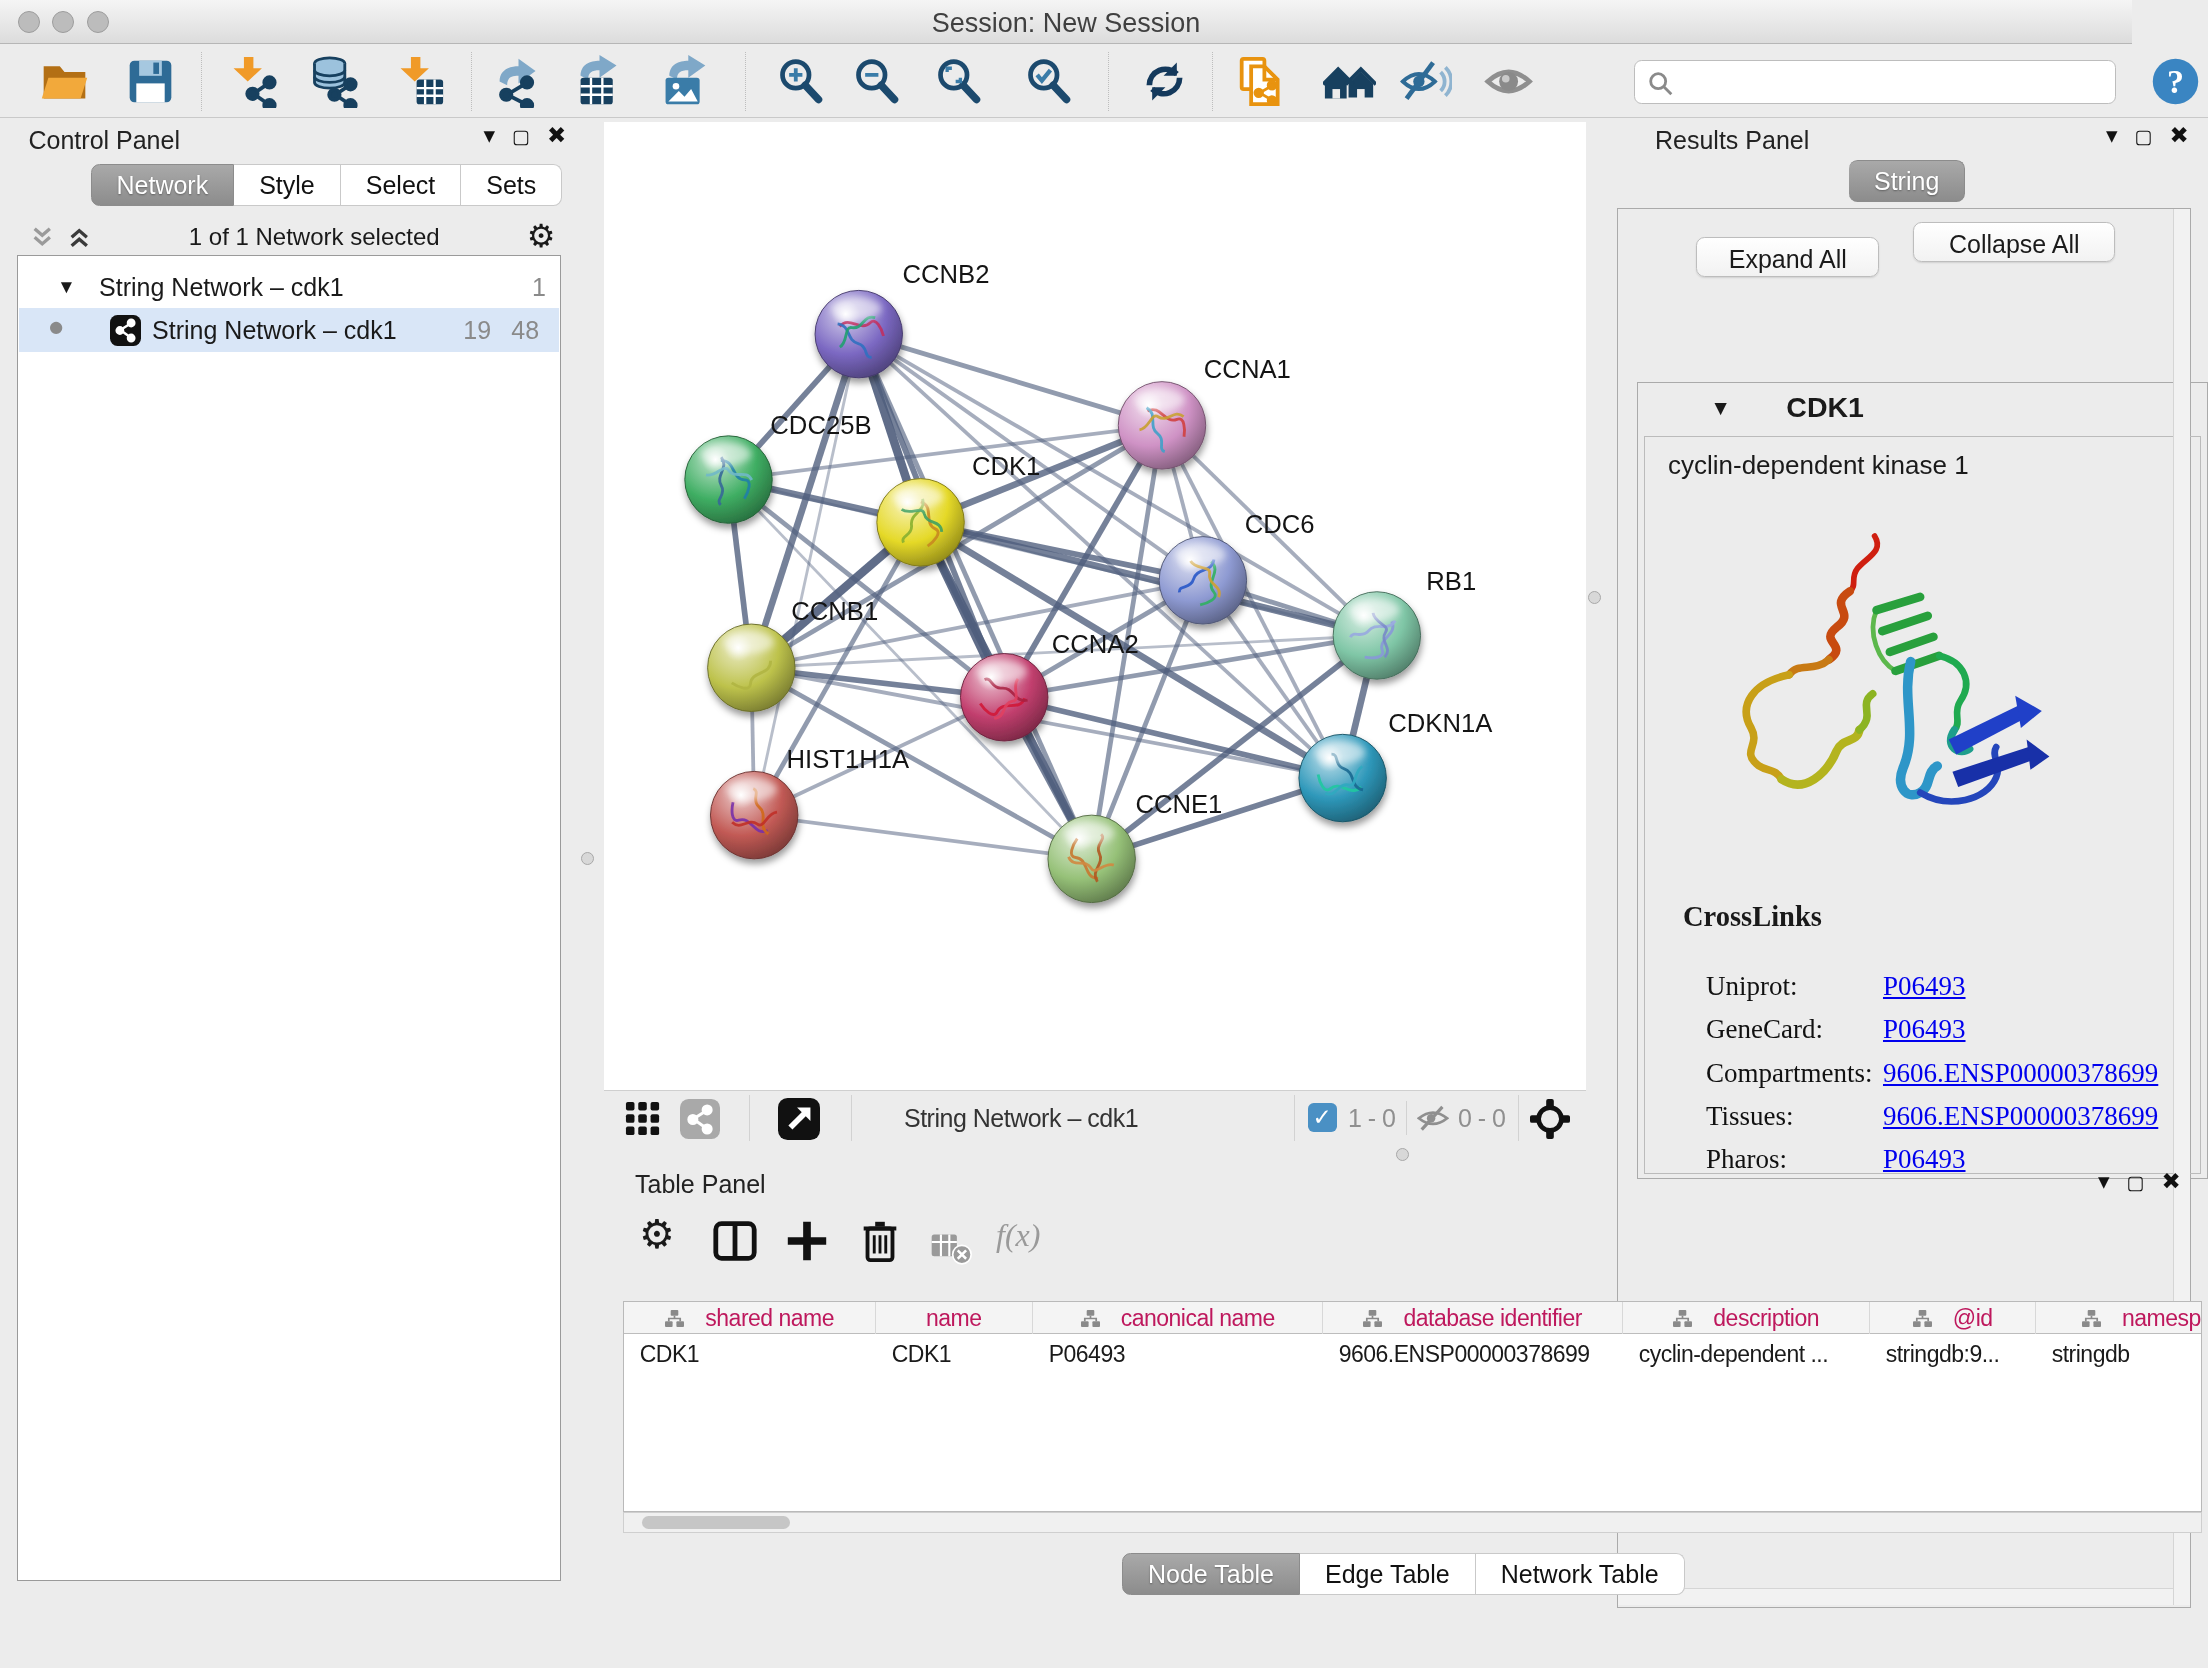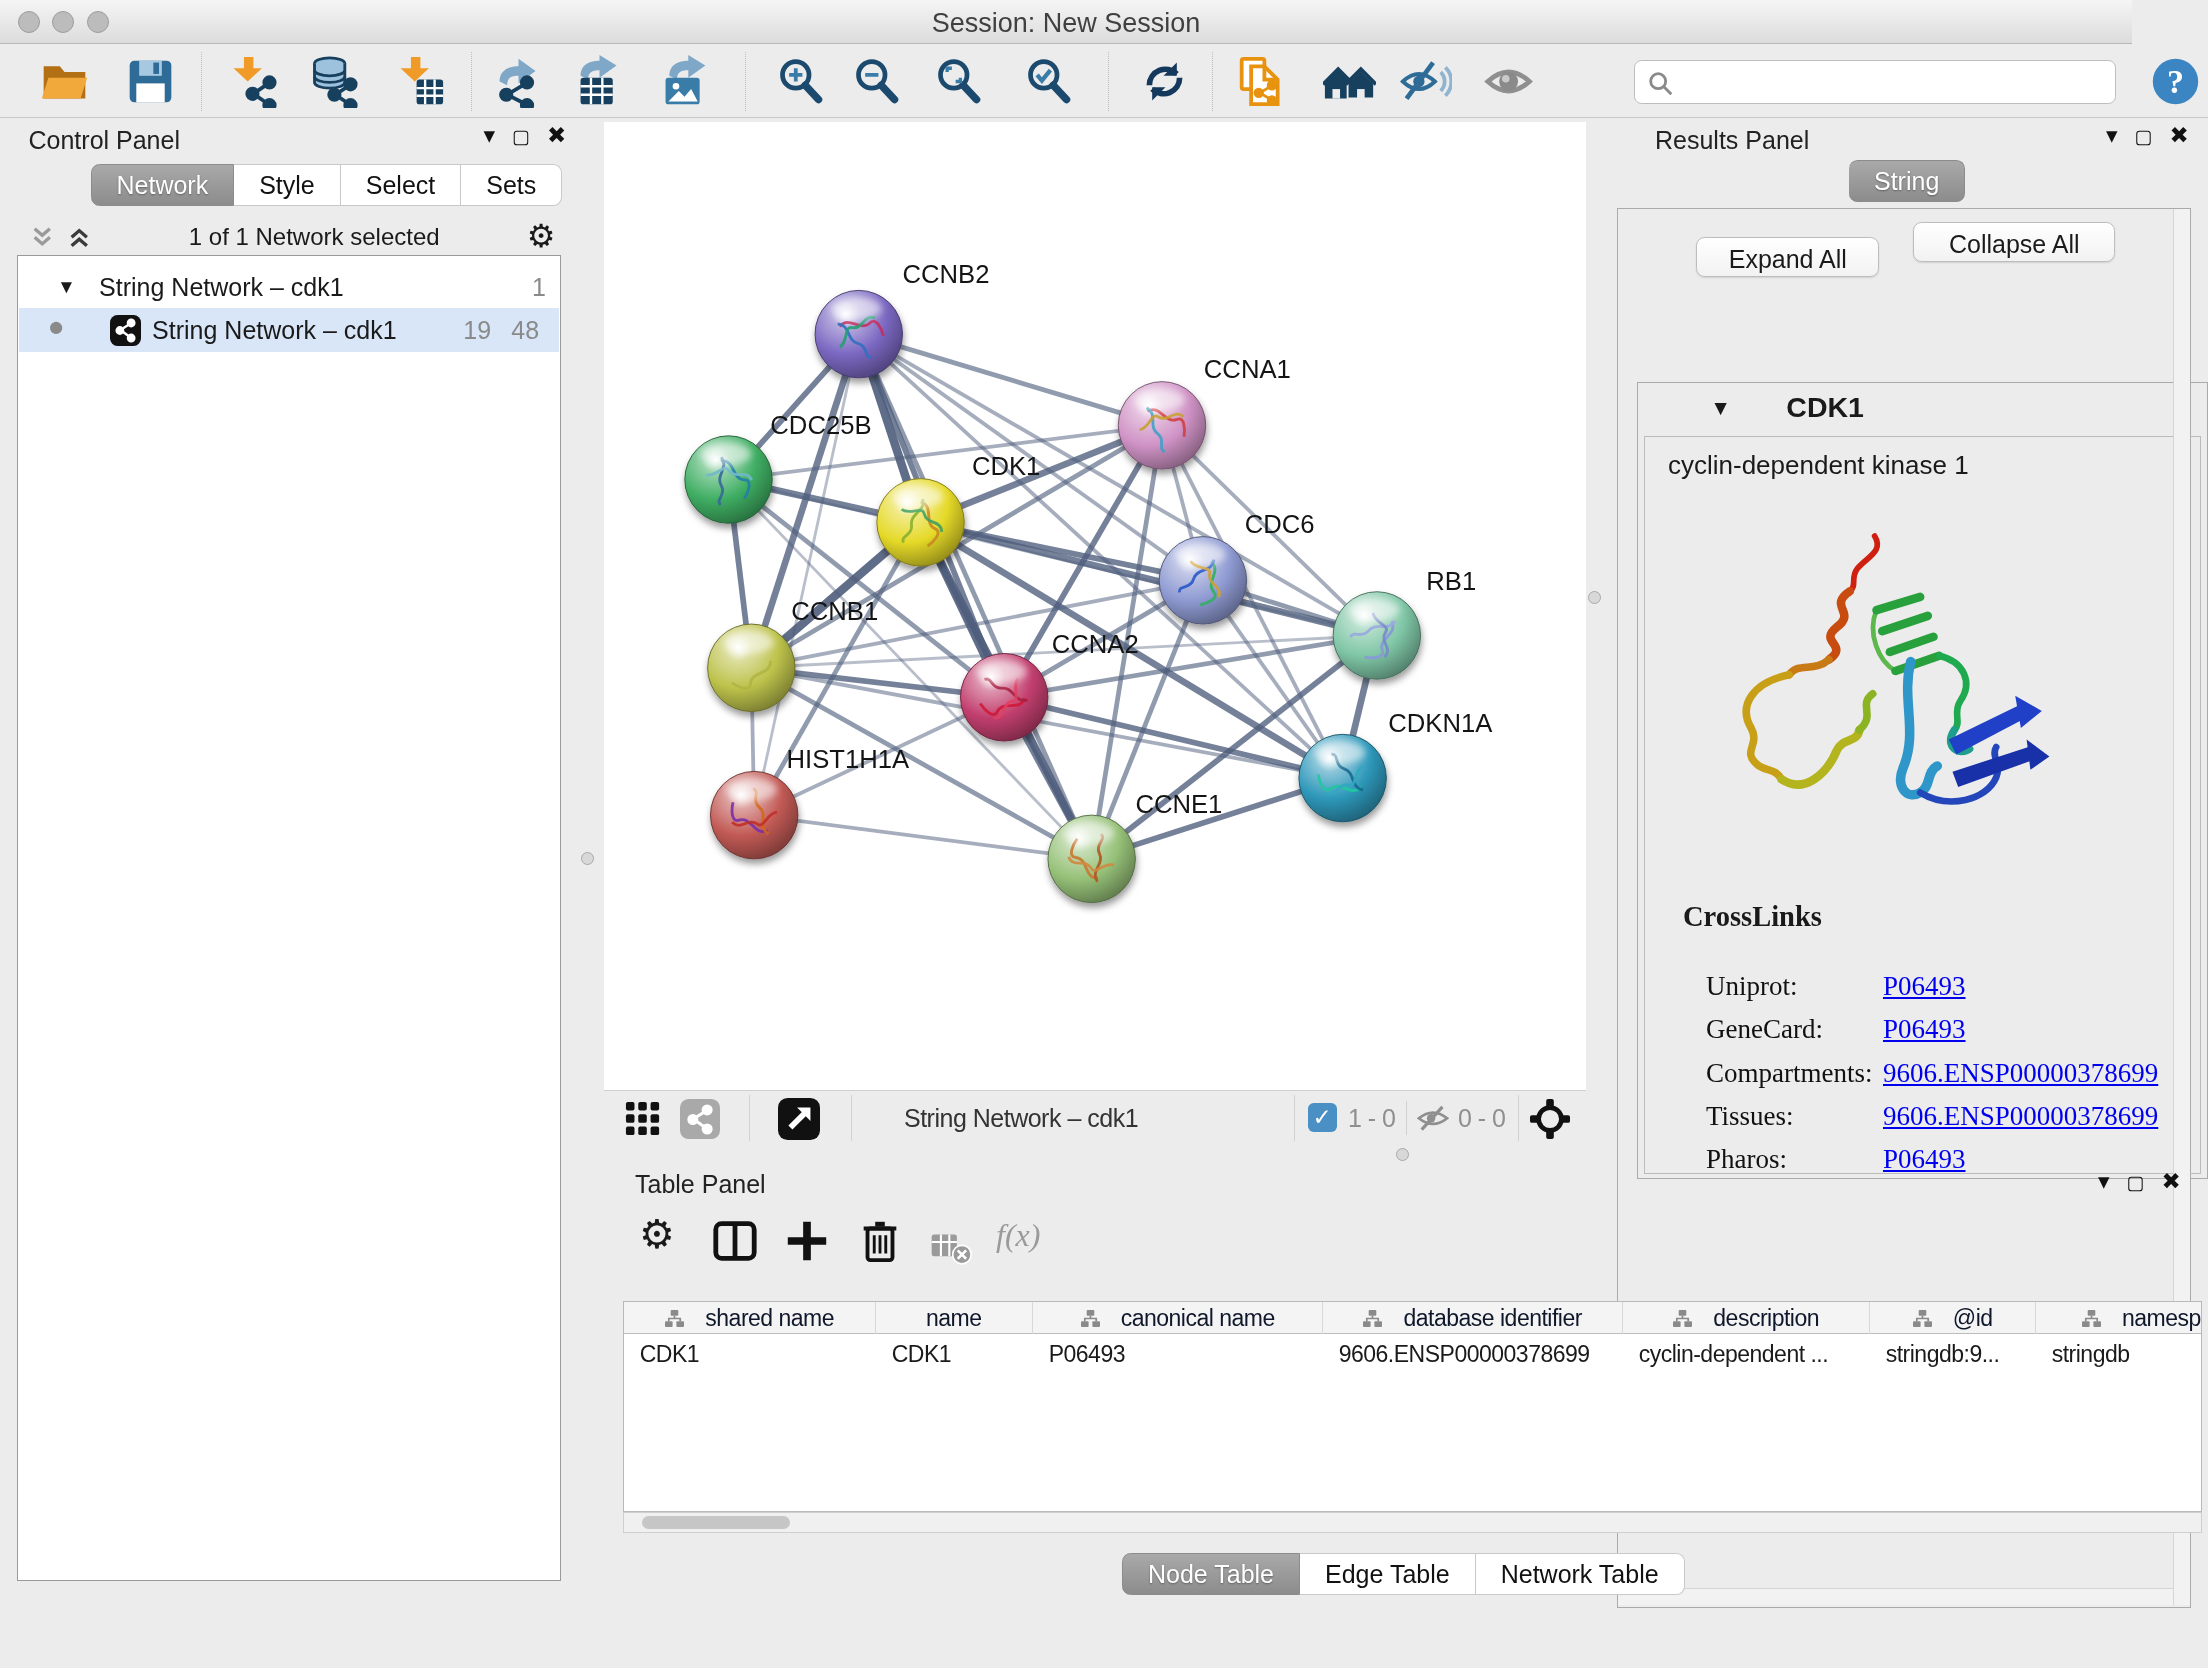--- a/index.html
+++ b/index.html
@@ -71,21 +71,21 @@
   .scroll-track-v { position:absolute; background:#f2f2f2; border-left:1px solid #d5d5d5; }
   .scroll-track-h { position:absolute; background:#f2f2f2; border-top:1px solid #d5d5d5; }
 
   
   #table-panel { left:616px; top:1162px; width:1592px; height:445px; }
   .tp-toolbar .tpi { position:absolute; top:55px; width:48px; height:48px; cursor:pointer; }
   .node-table { position:absolute; left:6.7px; top:139px; width:1579px; height:211px; background:#fff;
     border:1px solid #b9b9b9; overflow:hidden; }
   .thead { position:absolute; left:0; top:0; height:32px; display:flex; background:#f4f4f4; border-bottom:1.9px solid #bdbdbd; }
   .th { height:32px; display:flex; align-items:center; justify-content:center; gap:20px; font-size:23px;
-    letter-spacing:-0.5px; border-right:1px solid #d8d8d8; color:#0f172a;text-align:right; }
+    letter-spacing:-0.5px; border-right:1px solid #d8d8d8; color:#be185d;text-align:right; }
   .trow { position:absolute; left:0; top:34px; height:36px; display:flex; cursor:pointer; }
   .td { font-size:23px; letter-spacing:-0.5px; padding-left:16px; line-height:36px; white-space:nowrap; overflow:hidden; }
   .hscroll { position:absolute; left:6.7px; top:350px; width:1579px; height:21px; background:#f0f0f0; border:1px solid #cfcfcf; }
   .hthumb { position:absolute; left:18px; top:2.9px; width:148px; height:13.3px; border-radius:6.7px; background:#c6c6c6; cursor:pointer; }
 
   
   .statusbar { position:absolute; left:0; top:1617px; width:2208px; height:51px; background:#ececec; border-top:1px solid #c0c0c0; }
   .sb-btn { position:absolute; top:4.8px; height:42px; background:#fdfdfd; border:1px solid #ababab; cursor:pointer;
     display:flex; align-items:center; justify-content:center; }
 

